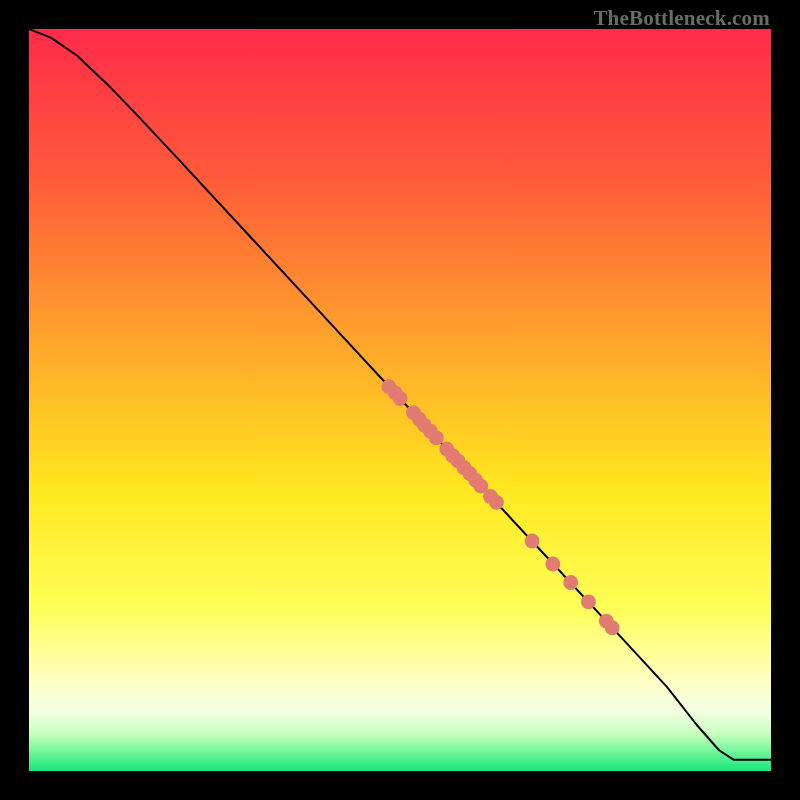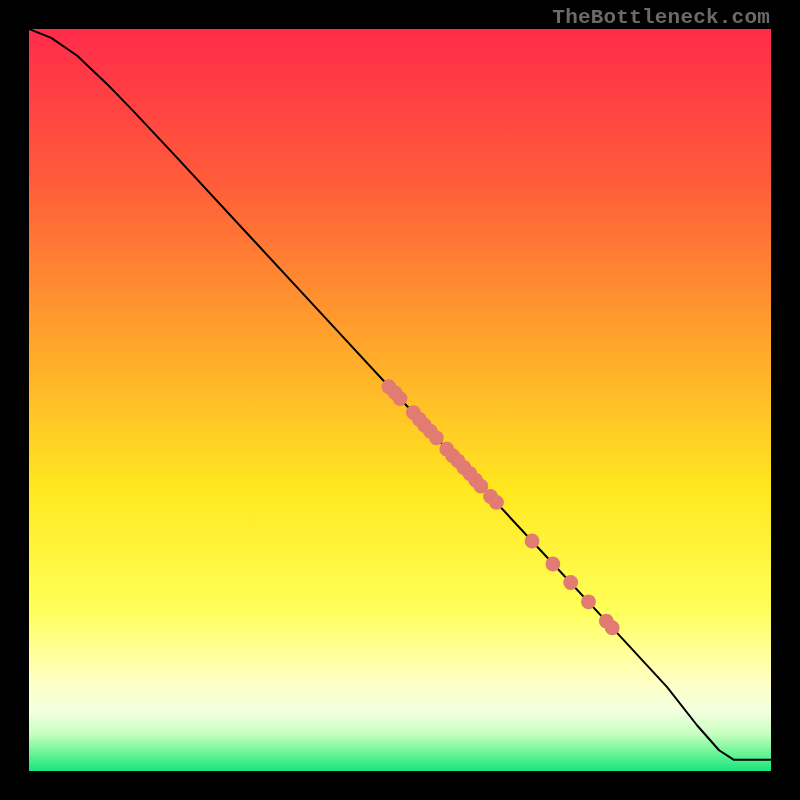--- a/index.html
+++ b/index.html
@@ -22,21 +22,21 @@
     position: absolute;
     left: 29px;
     top: 29px;
     width: 742px;
     height: 742px;
   }
   .watermark {
     position: absolute;
     top: 6px;
     right: 30px;
-    font-family: Liberation Mono, monospace;
+    font-family: Liberation Serif, serif;
     font-size: 21px;
     font-weight: bold;
     color: #6a6a6a;
     letter-spacing: 0.2px;
   }
   svg {
     display: block;
   }
 </style>
 </head>

